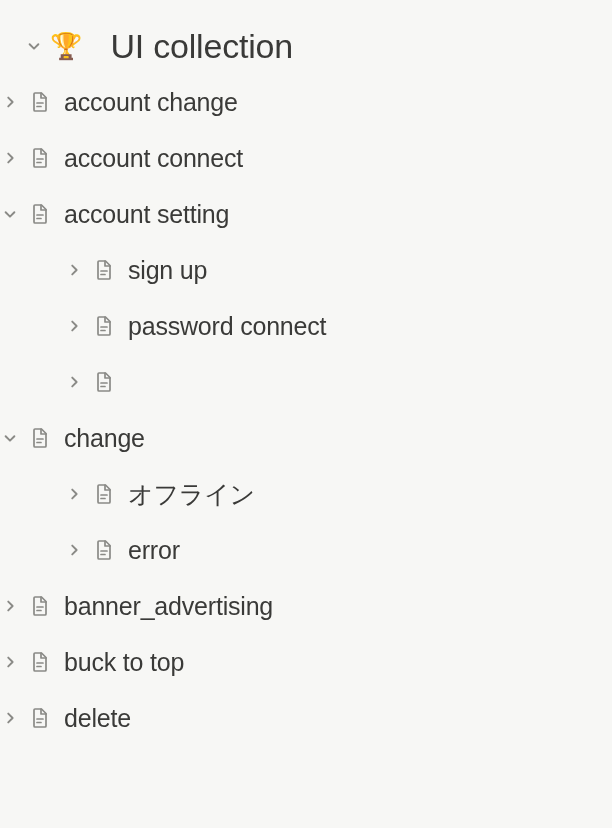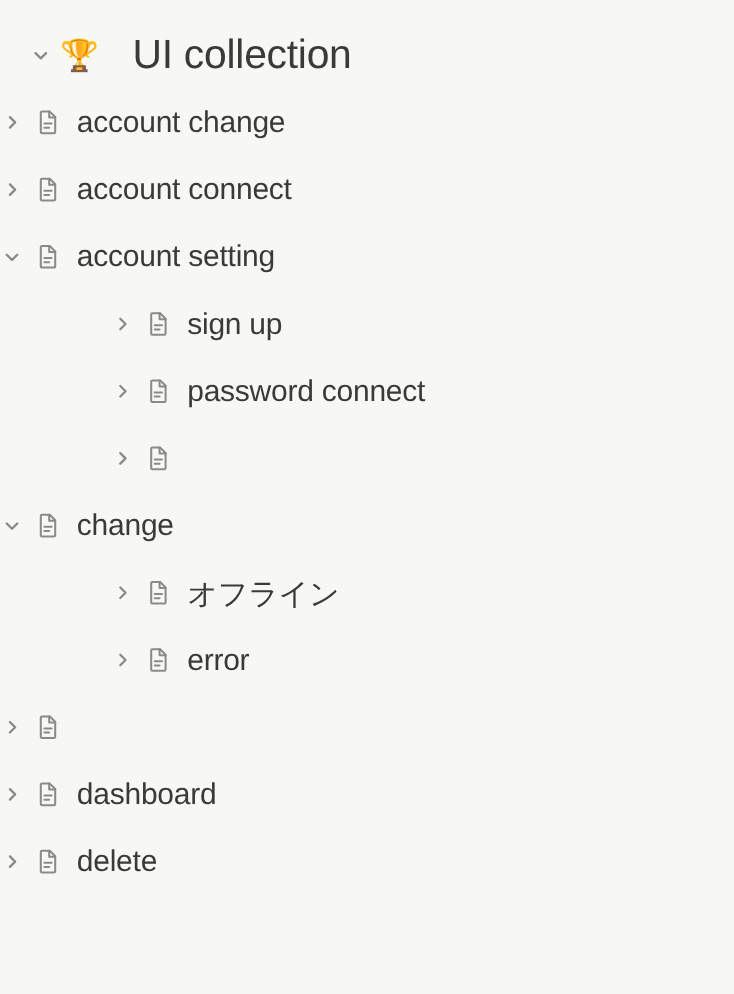--- a/index.html
+++ b/index.html
@@ -72,21 +72,21 @@
       color: #3a3a38;
       white-space: nowrap;
       letter-spacing: -0.2px;
     }
     .label.root {
       font-size: 34px;
       margin-left: 18px;
     }
     .depth-0 { padding-left: 24px; }
     .depth-1 { }
-    .depth-2 { padding-left: 92px; }
+    .depth-2 { padding-left: 64px; }
   </style>
 </head>
 <body>
 
 <div class="tree">
 
   <div class="tree-item depth-0">
     <span class="chevron">
       <svg viewBox="0 0 16 16">
           <polyline points="3,6 8,11 13,6"></polyline>
@@ -247,36 +247,37 @@
           </svg>
         </span>
         <span class="page-icon">
           <svg viewBox="0 0 24 24">
             <path d="M13.5 3H7a1 1 0 0 0-1 1v16a1 1 0 0 0 1 1h10a1 1 0 0 0 1-1V7.5L13.5 3z"></path>
             <polyline points="13 3 13 8 18 8"></polyline>
             <line x1="9" y1="13" x2="15" y2="13"></line>
             <line x1="9" y1="16.5" x2="13" y2="16.5"></line>
           </svg>
         </span>
-      </div>
-      <div class="tree-item depth-1">
-        <span class="chevron">
-          <svg viewBox="0 0 16 16">
-            <polyline points="6,3 11,8 6,13"></polyline>
-          </svg>
-        </span>
-        <span class="page-icon">
-          <svg viewBox="0 0 24 24">
-            <path d="M13.5 3H7a1 1 0 0 0-1 1v16a1 1 0 0 0 1 1h10a1 1 0 0 0 1-1V7.5L13.5 3z"></path>
-            <polyline points="13 3 13 8 18 8"></polyline>
-            <line x1="9" y1="13" x2="15" y2="13"></line>
-            <line x1="9" y1="16.5" x2="13" y2="16.5"></line>
-          </svg>
-        </span>
-        <span class="label">dashboard</span>
+        <span class="label">banner_advertising</span>
+      </div>
+      <div class="tree-item depth-1">
+        <span class="chevron">
+          <svg viewBox="0 0 16 16">
+            <polyline points="6,3 11,8 6,13"></polyline>
+          </svg>
+        </span>
+        <span class="page-icon">
+          <svg viewBox="0 0 24 24">
+            <path d="M13.5 3H7a1 1 0 0 0-1 1v16a1 1 0 0 0 1 1h10a1 1 0 0 0 1-1V7.5L13.5 3z"></path>
+            <polyline points="13 3 13 8 18 8"></polyline>
+            <line x1="9" y1="13" x2="15" y2="13"></line>
+            <line x1="9" y1="16.5" x2="13" y2="16.5"></line>
+          </svg>
+        </span>
+        <span class="label">buck to top</span>
       </div>
       <div class="tree-item depth-1">
         <span class="chevron">
           <svg viewBox="0 0 16 16">
             <polyline points="6,3 11,8 6,13"></polyline>
           </svg>
         </span>
         <span class="page-icon">
           <svg viewBox="0 0 24 24">
             <path d="M13.5 3H7a1 1 0 0 0-1 1v16a1 1 0 0 0 1 1h10a1 1 0 0 0 1-1V7.5L13.5 3z"></path>

